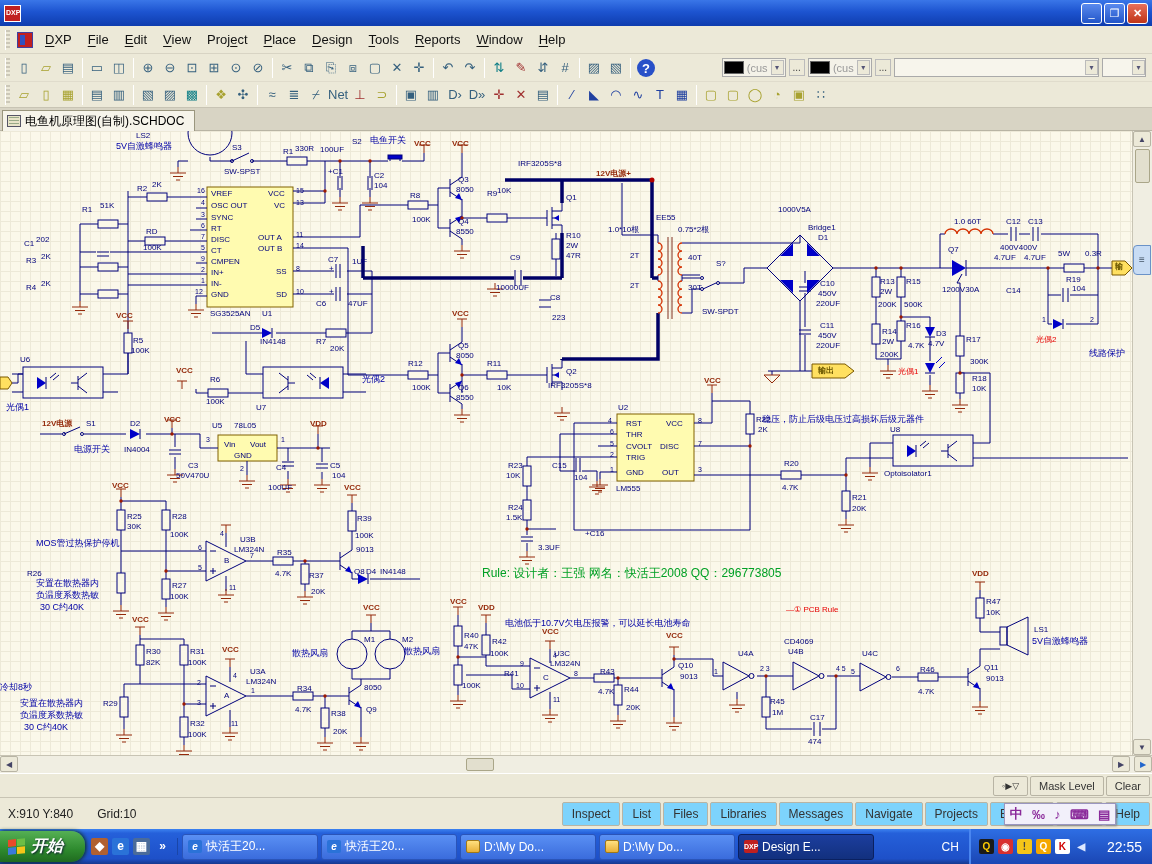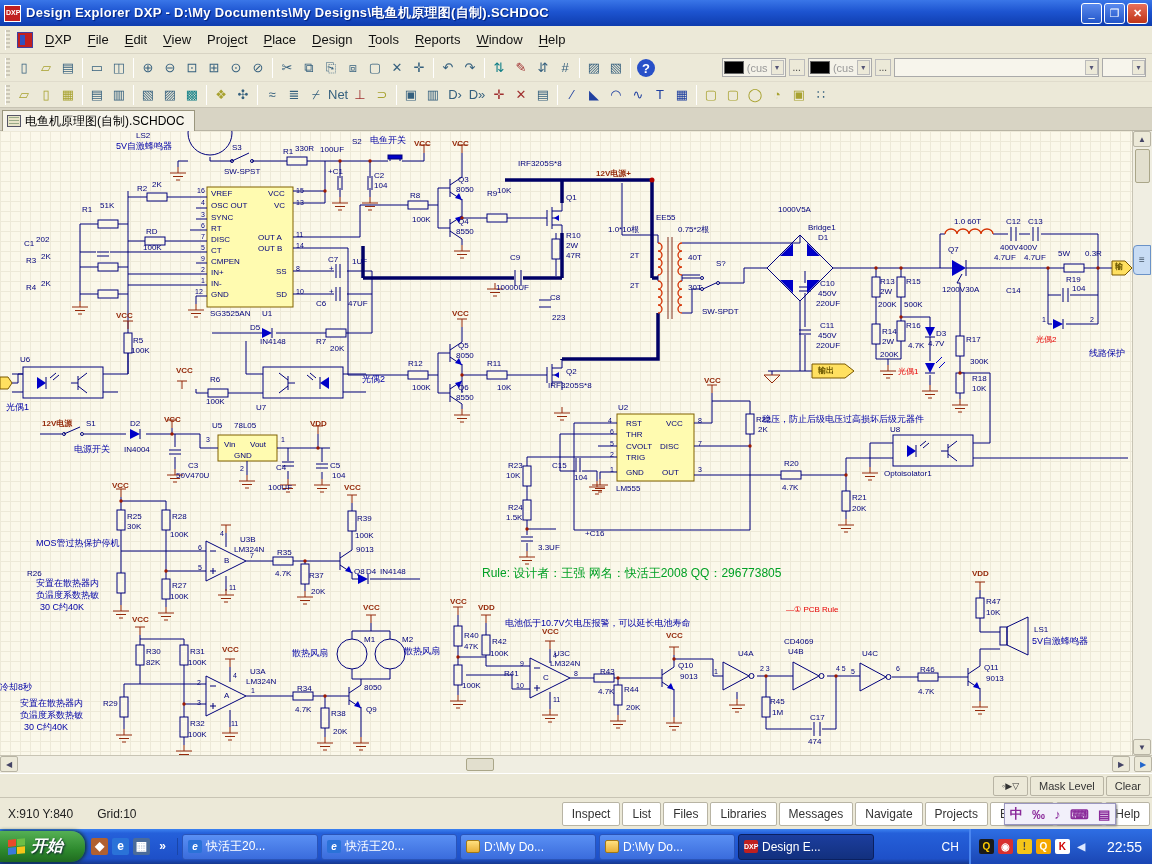--- a/index.html
+++ b/index.html
@@ -56,21 +56,21 @@
   #hscroll{position:absolute;top:755px;left:0;width:1152px;height:18px;background:#F0EEE2;border-top:1px solid #C8C4B4}
   .sbtn{position:absolute;width:18px;height:16px;background:#ECE9D8;border:1px solid #B8B4A4;border-radius:2px;font-size:8px;color:#446;text-align:center;line-height:15px}
   .sthumb{position:absolute;background:#E2DFCE;border:1px solid #AAA689;border-radius:2px}
   #navtab{position:absolute;top:245px;right:1px;width:18px;height:30px;background:#C8DCF4;border:1px solid #6A92C8;border-radius:4px 0 0 4px;color:#456;font-size:10px;text-align:center;line-height:28px}
   
   #maskrow{position:absolute;top:773px;left:0;width:1152px;height:24px;background:#ECE9D8;border-top:1px solid #fff;display:flex;justify-content:flex-end;align-items:center;gap:2px;padding-right:2px}
   .mbtn{height:20px;background:#ECE9D8;border:1px solid #B8B4A4;border-radius:2px;font-size:11px;color:#333;padding:0 8px;line-height:18px}
   #statusrow{position:absolute;top:797px;left:0;width:1152px;height:32px;background:#ECE9D8;border-top:1px solid #C8C4B4;display:flex;align-items:center;font-size:12px;color:#222}
   #coords{padding-left:8px}#grid{padding-left:24px}
   #panelbtns{margin-left:auto;display:flex;gap:2px;padding-right:2px;overflow:hidden}
-  .pbtn{height:24px;background:#ffffff;border:1px solid #B8B4A4;border-radius:2px;font-size:12px;color:#333;padding:0 9px;white-space:nowrap}
+  .pbtn{height:24px;background:#7dd3fc;border:1px solid #B8B4A4;border-radius:2px;font-size:12px;color:#333;padding:0 9px;white-space:nowrap}
   #imebar{position:absolute;top:803px;left:1004px;width:112px;height:22px;background:#F2F0FA;border:1px solid #9A96C0;box-shadow:1px 1px 2px #888;display:flex;align-items:center;justify-content:space-around;z-index:5}
   .imeico{font-size:13px;color:#8A2A9A;font-weight:bold}
   
   #taskbar{position:absolute;top:829px;left:0;width:1152px;height:35px;background:linear-gradient(180deg,#3C82F0 0%,#2560DA 12%,#1E50C8 85%,#16388E 100%);display:flex;align-items:center}
   #startbtn{height:31px;margin:2px 0;padding:0 22px 0 8px;border-radius:0 14px 14px 0;background:linear-gradient(180deg,#55B054,#2E8A2E 60%,#1F6A1F);display:flex;align-items:center;gap:5px;box-shadow:1px 0 4px #0A2A0A}
   #winflag{width:18px;height:16px;display:grid;grid-template-columns:8px 8px;grid-template-rows:7px 7px;gap:1px;transform:skewY(-6deg)}
   #winflag i{display:block}
   #startbtn span{color:#fff;font-size:16px;font-weight:bold;font-style:italic;text-shadow:1px 1px 2px #123}
   #quick{display:flex;align-items:center;gap:4px;padding:0 6px;border-right:1px solid #1A46A8}
   .ql{width:17px;height:17px;border-radius:2px;font-size:12px;font-weight:bold;text-align:center;line-height:16px;color:#fff}
@@ -84,21 +84,20 @@
   #lang{color:#fff;font-size:12px;padding:0 10px}
   #tray{height:35px;display:flex;align-items:center;gap:4px;background:linear-gradient(180deg,#2E6EE4,#1A46B4);padding:0 8px;border-left:2px solid #4A86F0}
   .trayico{width:15px;height:15px;border-radius:2px;font-size:10px;font-weight:bold;text-align:center;line-height:15px}
   #clock{color:#fff;font-size:14px;padding-right:10px}
 </style>
 </head>
 <body>
 
 <div id="titlebar">
   <div id="appicon"></div>
-  <div id="title-text">Design Explorer DXP - D:\My Documents\My Designs\电鱼机原理图(自制).SCHDOC</div>
   <div id="winbtns">
     <div class="wbtn">_</div>
     <div class="wbtn">❐</div>
     <div class="wbtn close">✕</div>
   </div>
 </div>
 
 <div id="menubar">
   <div class="grip"></div>
   <div id="menuicon"></div>

